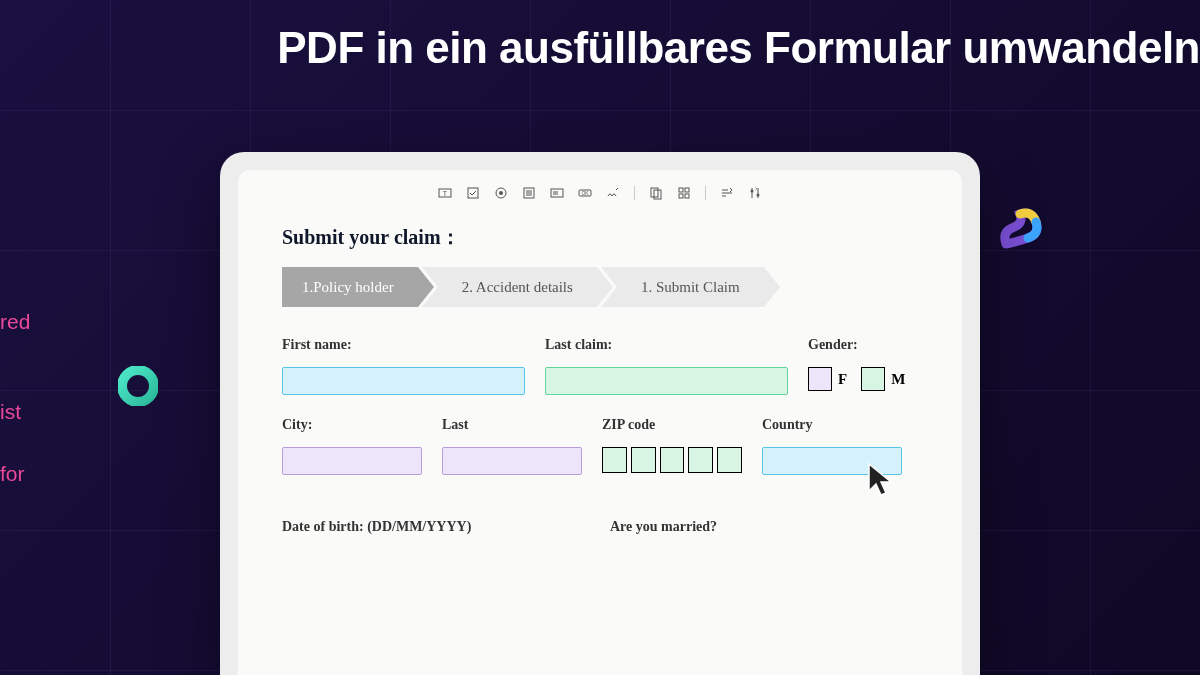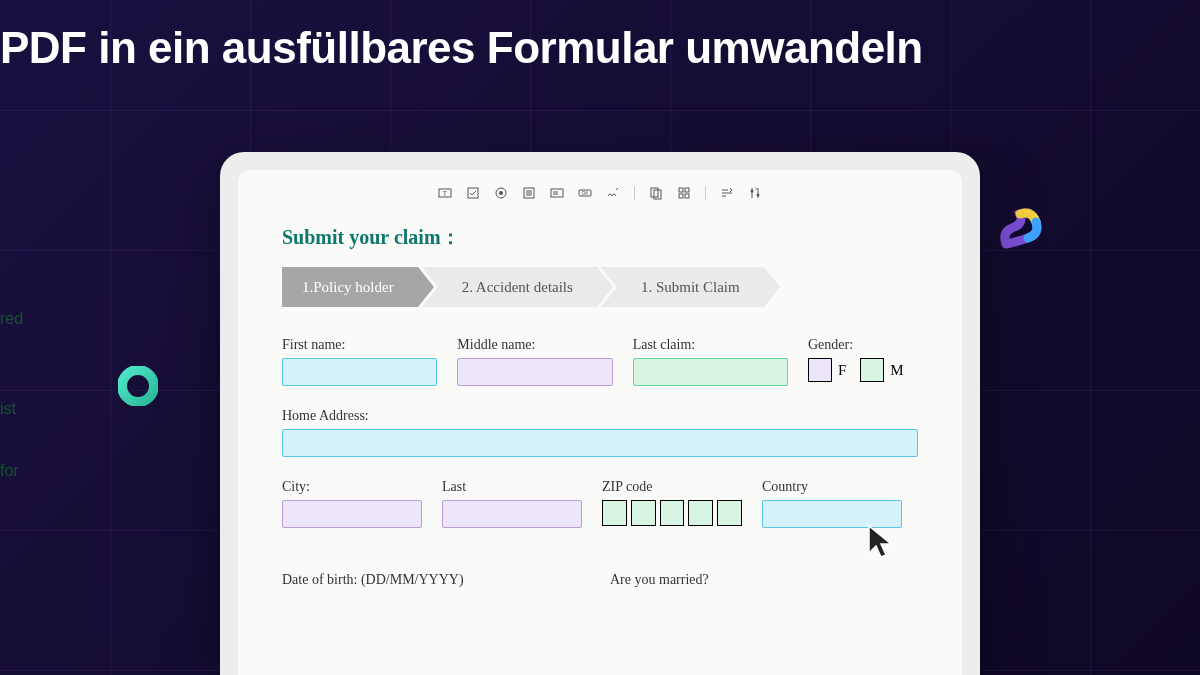--- a/index.html
+++ b/index.html
@@ -15,21 +15,21 @@
   position: absolute;
   inset: 0;
   background-image: 
     linear-gradient(rgba(100,80,160,0.15) 1px, transparent 1px),
     linear-gradient(90deg, rgba(100,80,160,0.15) 1px, transparent 1px);
   background-size: 140px 140px;
   background-position: -30px -30px;
 }
 .headline {
   position: relative;
-  text-align: left;
+  text-align: right;
   color: #fff;
   font-size: 44px;
   font-weight: 800;
   line-height: 1.2;
   padding-top: 22px;
   letter-spacing: -0.5px;
 }
 .shape-torus {
   position: absolute;
   left: 118px;
@@ -40,22 +40,22 @@
 .shape-squiggle {
   position: absolute;
   right: 150px;
   top: 200px;
   width: 56px;
   height: 56px;
 }
 .bg-text {
   position: absolute;
   left: 0;
-  color: #14532d;
-  font-size: 16px;
+  color: #ec4899;
+  font-size: 21px;
   font-weight: 500;
 }
 .tablet {
   position: absolute;
   left: 50%;
   transform: translateX(-50%);
   top: 152px;
   width: 760px;
   background: #ededed;
   border-radius: 24px 24px 0 0;
@@ -89,21 +89,21 @@
   height: 14px;
   background: #ccc;
 }
 .form-area {
   padding: 10px 44px 0 44px;
   font-family: Georgia, serif;
 }
 .form-title {
   font-size: 20px;
   font-weight: 700;
-  color: #0f766e;
+  color: #0f172a;
   margin-bottom: 16px;
 }
 .steps {
   display: flex;
   margin-bottom: 30px;
 }
 .step {
   position: relative;
   height: 40px;
   display: flex;
@@ -142,21 +142,22 @@
   z-index: 1;
 }
 .form-row {
   display: flex;
   gap: 20px;
   margin-bottom: 22px;
 }
 .field {
   display: flex;
   flex-direction: column;
-  gap: 5px;
+  gap: 14px;
+  font-weight: bold;
 }
 .field-label {
   font-size: 14px;
   color: #333;
   font-family: Georgia, serif;
 }
 .input-box {
   height: 28px;
   border: 1px solid;
   border-radius: 2px;
@@ -312,50 +313,40 @@
       <div class="steps">
         <div class="step active">1.Policy holder</div>
         <div class="step">2. Accident details</div>
         <div class="step">1. Submit Claim</div>
       </div>
 
       <div class="form-row">
         <div class="field" style="flex:1">
           <span class="field-label">First name:</span>
           <div class="input-box input-blue"></div>
-        </div>
-        <div class="field" style="flex:1">
-          <span class="field-label">Middle name:</span>
-          <div class="input-box input-purple"></div>
         </div>
         <div class="field" style="flex:1">
           <span class="field-label">Last claim:</span>
           <div class="input-box input-green"></div>
         </div>
         <div class="field" style="width:110px">
           <span class="field-label">Gender:</span>
           <div class="gender-group">
             <div class="gender-opt">
               <div class="gender-box input-purple"></div>
               <span style="font-size:15px">F</span>
             </div>
             <div class="gender-opt">
               <div class="gender-box input-green"></div>
               <span style="font-size:15px">M</span>
             </div>
           </div>
         </div>
       </div>
 
-      <div class="form-row">
-        <div class="field" style="flex:1">
-          <span class="field-label">Home Address:</span>
-          <div class="input-box input-blue"></div>
-        </div>
-      </div>
 
       <div class="form-row" style="position:relative">
         <div class="field" style="width:140px">
           <span class="field-label">City:</span>
           <div class="input-box input-purple"></div>
         </div>
         <div class="field" style="width:140px">
           <span class="field-label">Last</span>
           <div class="input-box input-purple"></div>
         </div>

